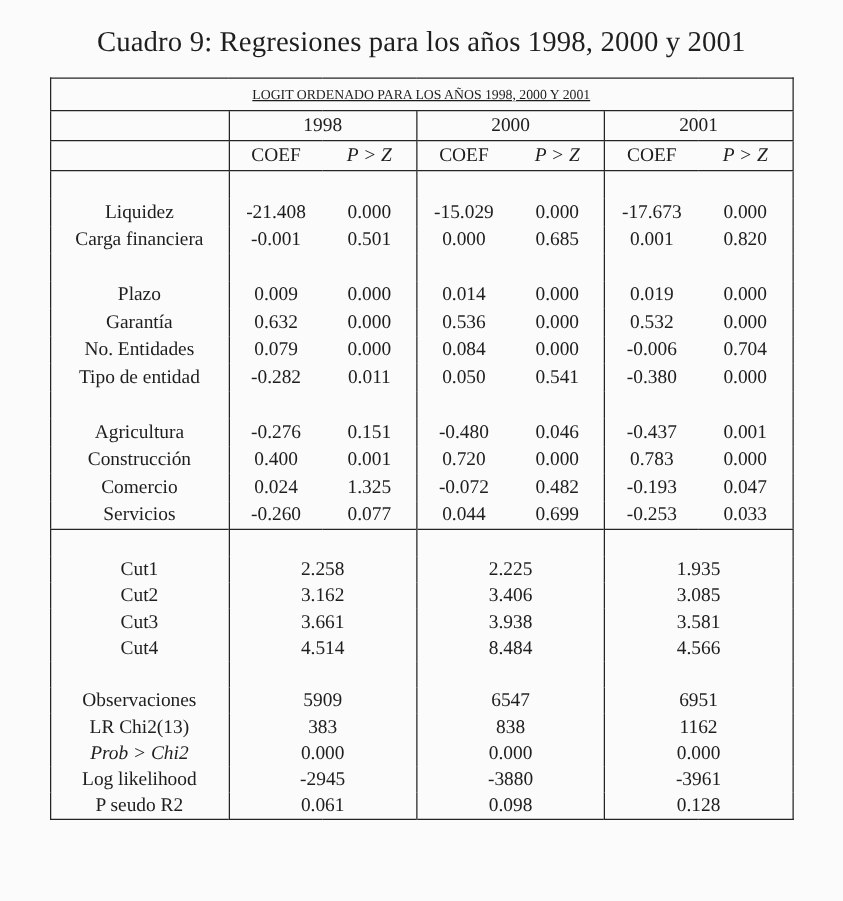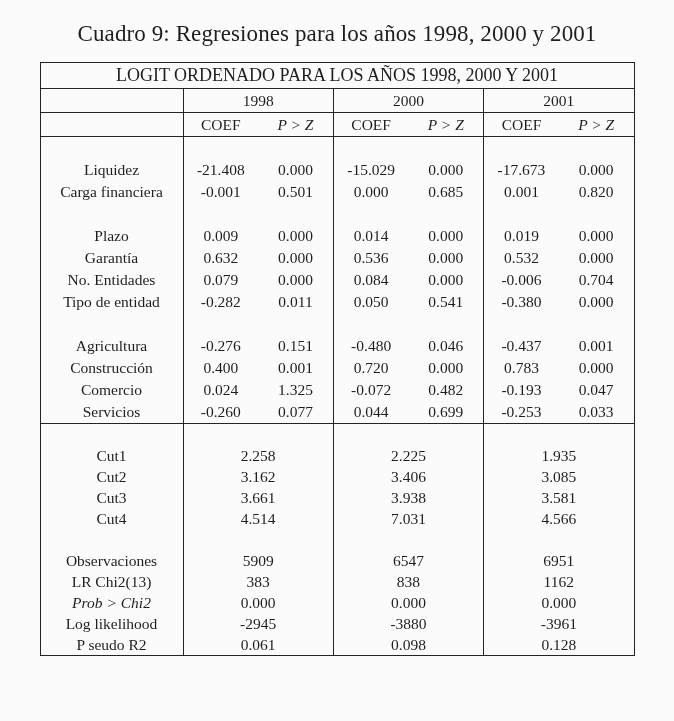--- a/index.html
+++ b/index.html
@@ -34,21 +34,21 @@
   }
   col.lbl { width: 143px; }
   td {
     padding: 0;
     text-align: center;
     vertical-align: middle;
     font-size: 15.5px;
     white-space: nowrap;
     overflow: hidden;
   }
-  tr.h1 td { height: 25px; font-size: 18px; }
+  tr.h1 td { height: 25px; font-size: 11px; text-decoration: underline; }
   tr.h2 td, tr.h3 td { height: 23px; }
   tr.h1 td, tr.h2 td, tr.h3 td { border-bottom: var(--rule); }
   tr.r td { height: 22px; }
   tr.sp td { height: 22px; }
   tbody.sec-b tr.r td { height: 21px; }
   tbody.sec-b tr.sp td { height: 21px; }
   tbody.sec-b { border-top: var(--rule); }
   tr.sep td { border-top: var(--rule); }
   .c-label { border-right: var(--rule); }
   .ge { border-right: var(--rule); }
@@ -243,21 +243,21 @@
       </tr>
       <tr class="r">
         <td class="c-label">Cut3</td>
         <td colspan="2" class="ge">3.661</td>
         <td colspan="2" class="ge">3.938</td>
         <td colspan="2">3.581</td>
       </tr>
       <tr class="r">
         <td class="c-label">Cut4</td>
         <td colspan="2" class="ge">4.514</td>
-        <td colspan="2" class="ge">7.031</td>
+        <td colspan="2" class="ge">8.484</td>
         <td colspan="2">4.566</td>
       </tr>
 
       <tr class="sp">
         <td class="c-label"></td>
           <td></td>
           <td class="ge"></td>
           <td></td>
           <td class="ge"></td>
           <td></td>

